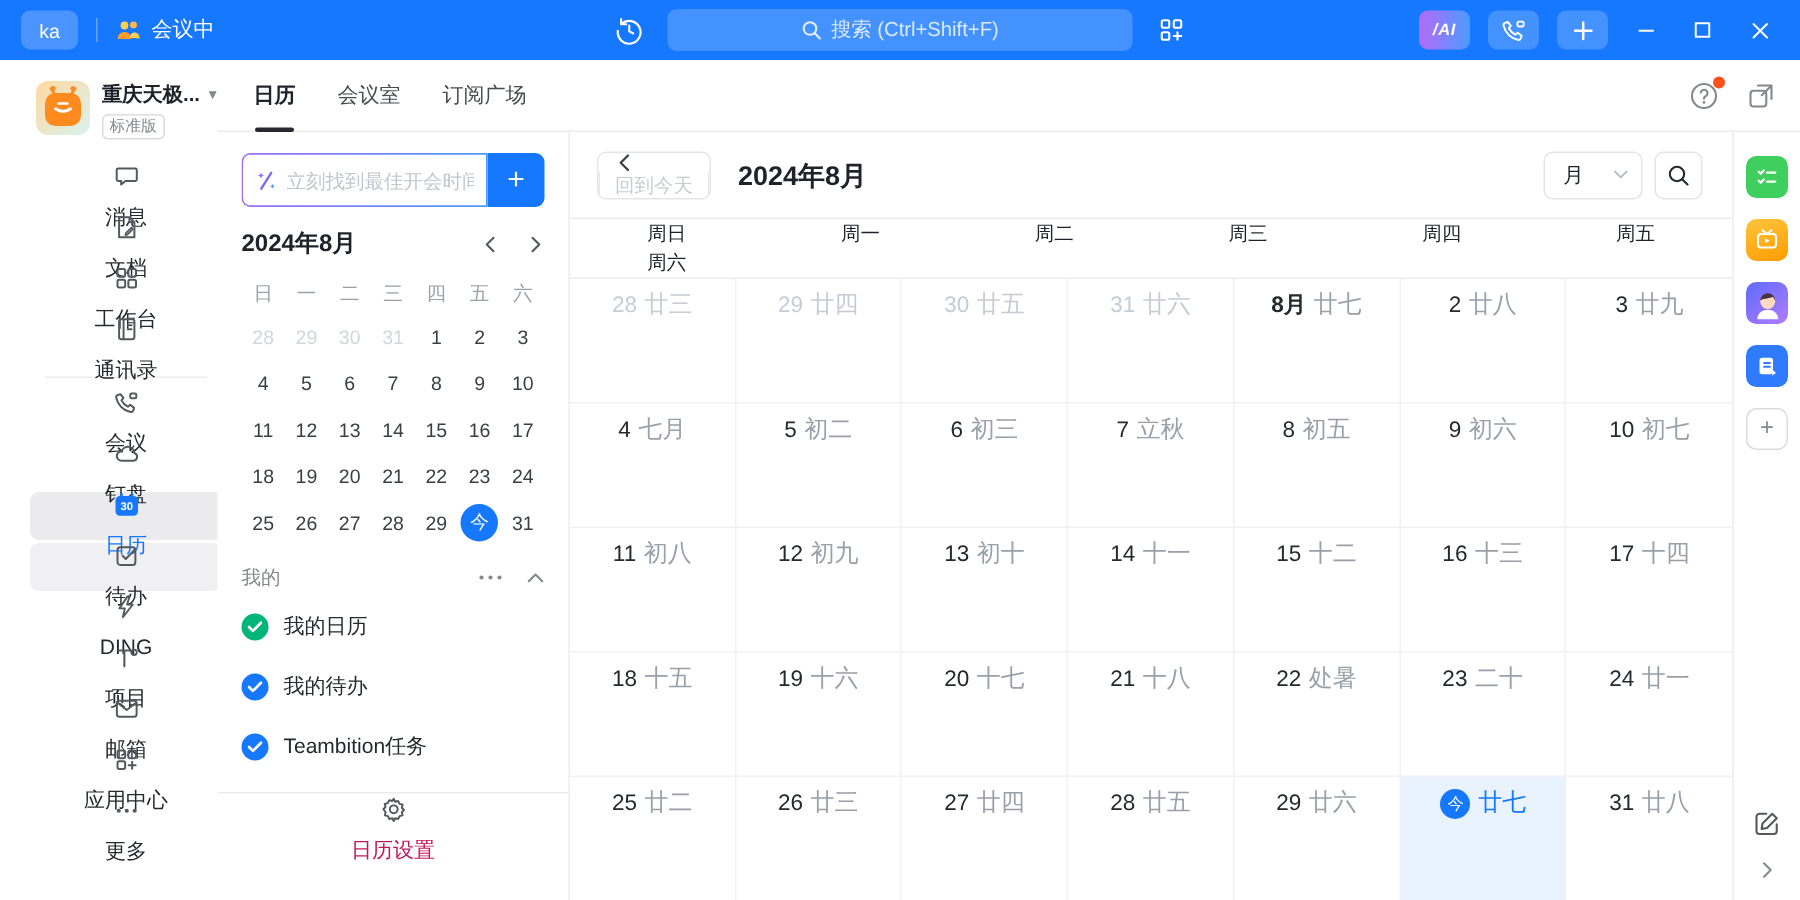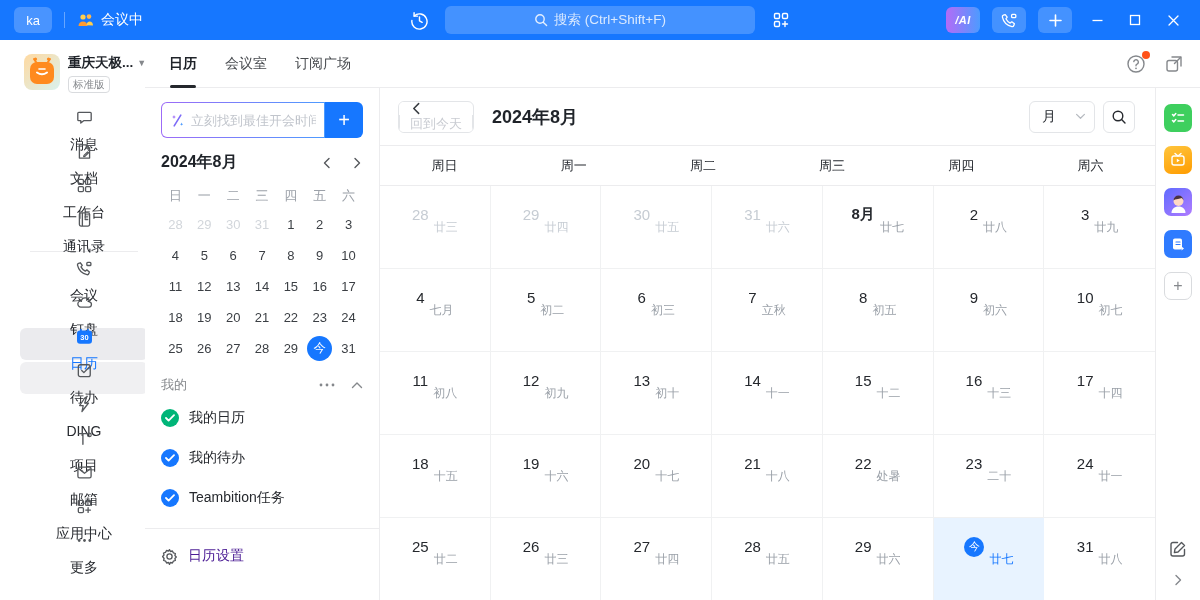--- a/index.html
+++ b/index.html
@@ -85,22 +85,22 @@
   .mini-cell.out { color:#d2d6db; }
   .mini-today { width:25px; height:25px; border-radius:50%; background:#1677ff; color:#fff;
     display:flex; align-items:center; justify-content:center; font-size:12.5px; }
   .my-row { display:flex; align-items:center; margin-top:12px; color:#85888c; font-size:13px; }
   .my-tools { margin-left:auto; display:flex; gap:16px; align-items:center; color:#85888c; }
   .cal-list { margin-top:4px; }
   .cal-item { display:flex; align-items:center; gap:10px; height:40px; cursor:pointer; }
   .cal-check { width:18px; height:18px; border-radius:50%; display:flex; align-items:center;
     justify-content:center; flex:none; }
   .cal-label { font-size:14px; color:#26292e; }
-  .panel-footer { margin:10px -16px 0; border-top:1px solid #ececee; padding:18px 16px;
-    display:flex; align-items:center; gap:10px; color:#4c1d95; font-size:14px; cursor:pointer; }
+  .panel-footer { margin:10px -16px 0; border-top:1px solid #ececee; padding:2px 16px;
+    display:flex; align-items:center; gap:10px; color:#be185d; font-size:14px; cursor:pointer;flex-direction:column; }
   .panel-footer .gear { color:#55585c; display:flex; }
 
   
   .main { position:absolute; top:88px; left:380px; right:45px; bottom:0; background:#fff; }
   .toolbar { height:57px; display:flex; align-items:center; padding:0 20px 0 18px; }
   .seg { display:flex; height:32px; border:1px solid #e3e5e8; border-radius:6px; overflow:hidden;flex-direction:column; }
   .seg > div { display:flex; align-items:center; justify-content:center; background:#fff;
     cursor:pointer; }
   .seg-arrow { width:34px; color:#3b3f44; }
   .seg-mid { width:74px; font-size:13px; color:#c9ccd2; border-left:1px solid #e3e5e8;
@@ -118,21 +118,21 @@
   .wk-hdr { display:grid; grid-template-columns:repeat(6,1fr); height:40px;
     border-bottom:1px solid #ececee; }
   .wk-hdr div { display:flex; align-items:center; justify-content:center; font-size:13px;
     color:#1f2329; font-weight:500; }
   .week { display:grid; grid-template-columns:repeat(7,1fr); height:83px; }
   .day { border-right:1px solid #f0f1f2; border-bottom:1px solid #f0f1f2; padding-top:7px;
     display:flex; justify-content:center; align-items:flex-start; cursor:pointer; }
   .day:last-child { border-right:none; }
   .dlabel { display:flex; align-items:center; gap:5px; }
   .dnum { font-size:15px; color:#25282d; }
-  .dlunar { font-size:12px; color:#9aa0a8;margin-top:26px; }
+  .dlunar { font-size:16px; color:#9aa0a8; }
   .day.out .dnum, .day.out .dlunar { color:#c6ccd3; }
   .day.mstart .dnum { font-weight:bold; }
   .day.today { background:#e8f3ff; border-right:none; }
   .day.today .dlunar { color:#1677ff; font-weight:500; }
   .today-circ { width:20px; height:20px; border-radius:50%; background:#1677ff; color:#fff;
     font-size:11px; display:flex; align-items:center; justify-content:center; }
 
   
   .rail { position:absolute; top:88px; right:0; width:45px; bottom:0; background:#fff;
     border-left:1px solid #ececee; display:flex; flex-direction:column; align-items:center;
@@ -579,20 +579,21 @@
       </div>
     </div>
 
     <div class="grid">
       <div class="wk-hdr" id="wk-hdr">
           <div>周日</div>
           <div>周一</div>
           <div>周二</div>
           <div>周三</div>
           <div>周四</div>
+          <div>周五</div>
           <div>周六</div>
         </div>
       <div id="weeks">
           <div class="week">
             <div class="day out">
               <div class="dlabel">
                 <span class="dnum">28</span>
                 <span class="dlunar">廿三</span>
               </div>
             </div>

